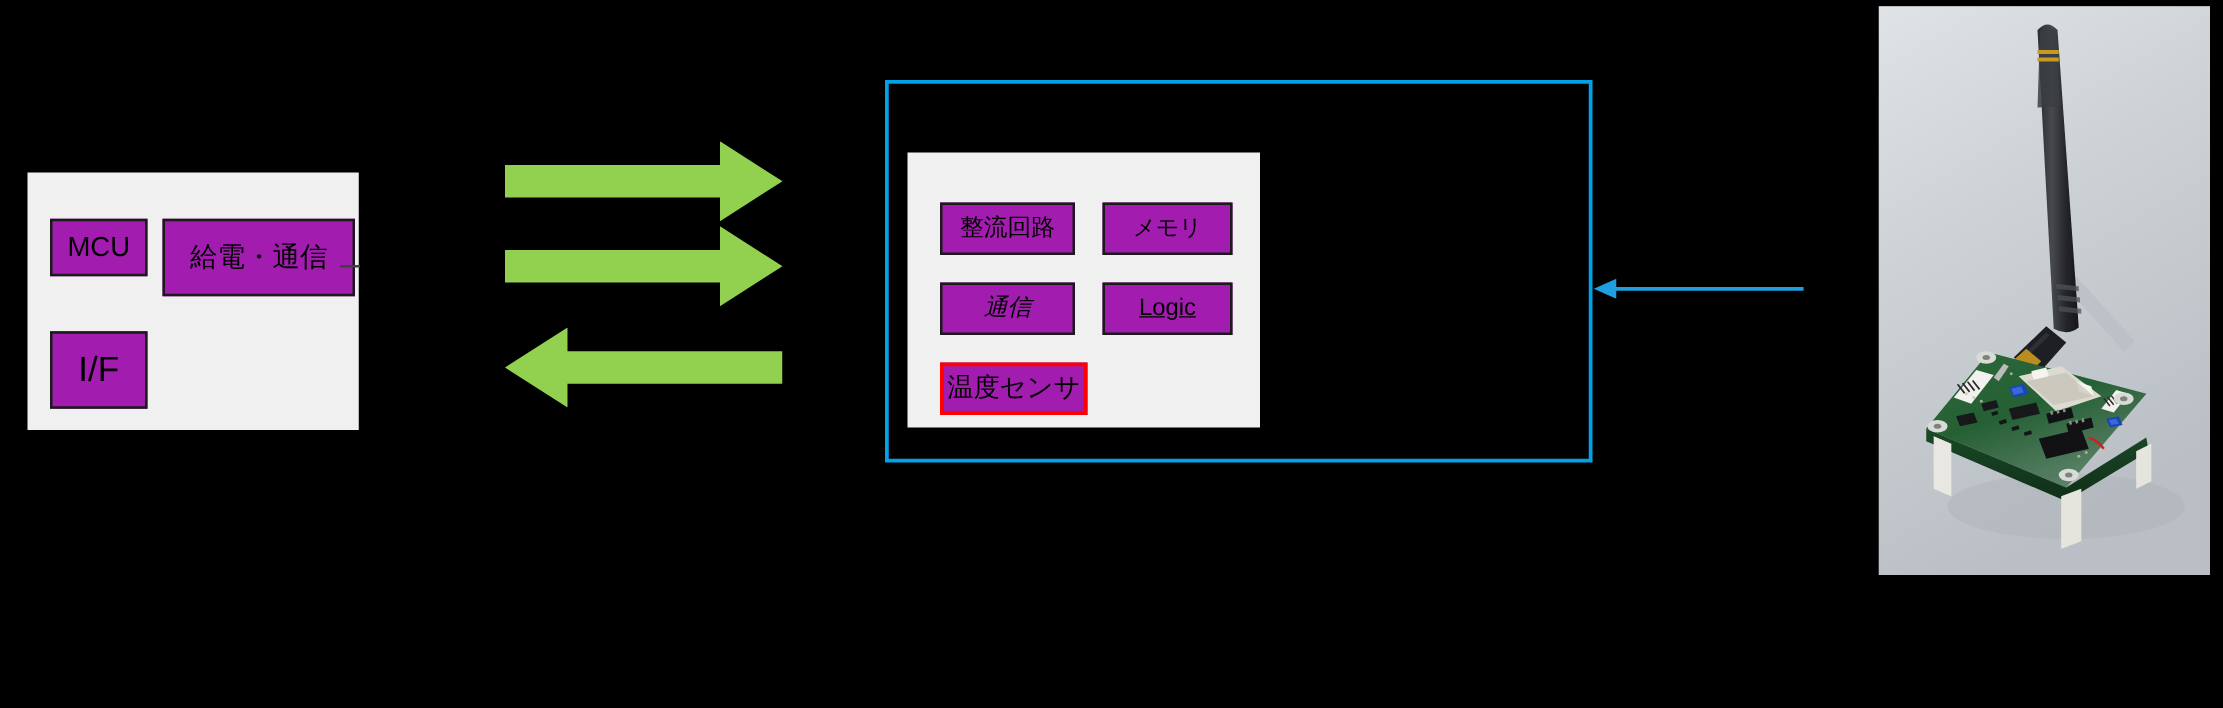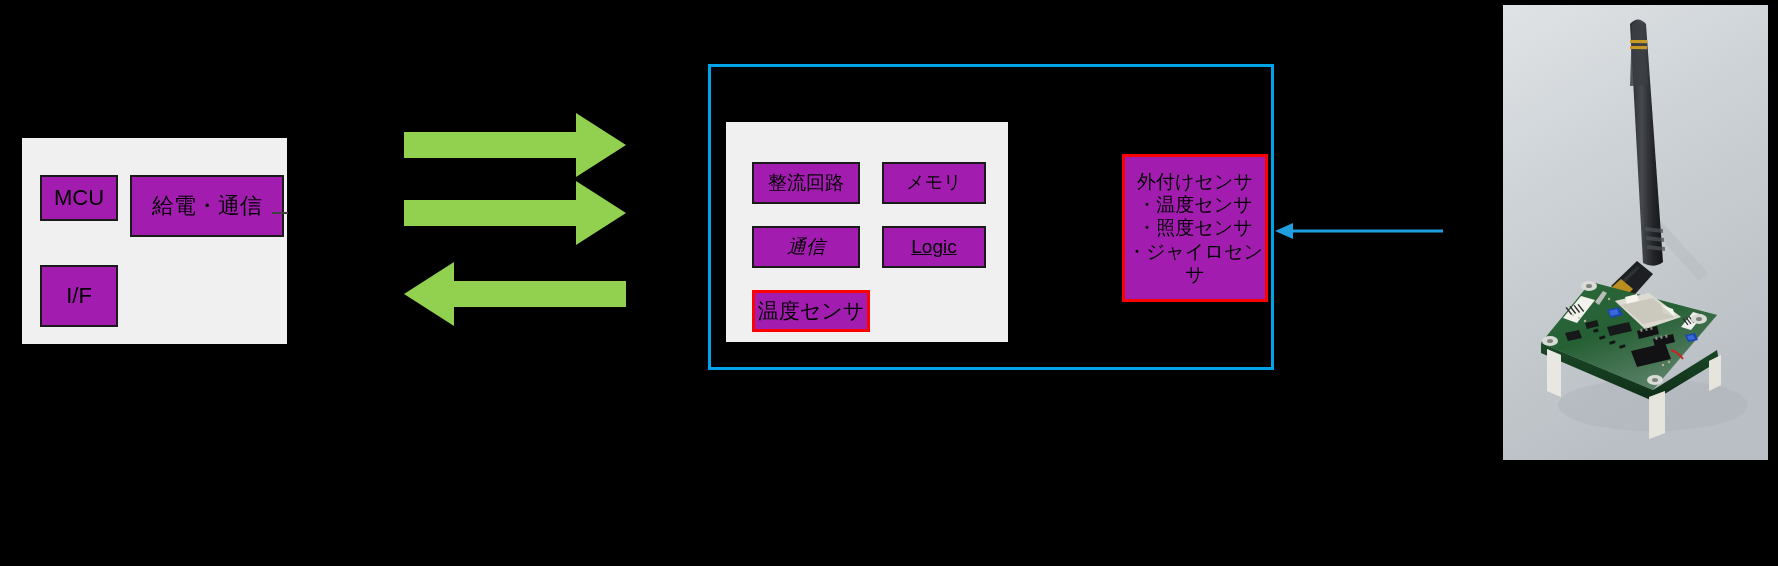--- a/index.html
+++ b/index.html
@@ -16,21 +16,21 @@
     position:absolute;background:#a21caf;border:2px solid #1a1a1a;
     display:flex;align-items:center;justify-content:center;
     color:#000;box-sizing:border-box;text-align:center;line-height:1.1;
   }
   .cell.red{border:3px solid #ff0000;}
 
   
   #left-panel{left:22px;top:138px;width:265px;height:206px;}
   #cell-mcu   {left:40px;top:175px;width:78px;height:46px;font-size:22px;}
   #cell-power {left:130px;top:175px;width:154px;height:62px;font-size:22px;}
-  #cell-if    {left:40px;top:265px;width:78px;height:62px;font-size:22px;}
+  #cell-if    {left:40px;top:265px;width:78px;height:62px;font-size:28px;}
 
   
   #power-stub{position:absolute;left:272px;top:212px;width:16px;height:2px;background:#404040;}
 
   
   .garrow{position:absolute;}
   .garrow svg{display:block;}
 
   
   #blue-frame{
@@ -118,27 +118,20 @@
   </div>
 
   <div class="cell" id="cell-logic">
     <span>Logic</span>
   </div>
 
   <div class="cell red" id="cell-temp">
     <span>温度センサ</span>
   </div>
 
-  <div class="cell red" id="cell-extsensor">
-    <span class="ln">外付けセンサ</span>
-    <span class="ln">・温度センサ</span>
-    <span class="ln">・照度センサ</span>
-    <span class="ln">・ジャイロセン</span>
-    <span class="ln">サ</span>
-  </div>
 
   <div id="blue-link">
     <svg viewBox="0 0 168 24" width="168" height="24" aria-hidden="true">
       <line x1="168" y1="12" x2="16" y2="12" stroke="#1f9fe0" stroke-width="3"></line>
       <polygon points="0,12 18,4 18,20" fill="#1f9fe0"></polygon>
     </svg>
   </div>
 
   <div id="photo">
     <svg viewBox="0 0 265 455" preserveAspectRatio="none" aria-hidden="true">

